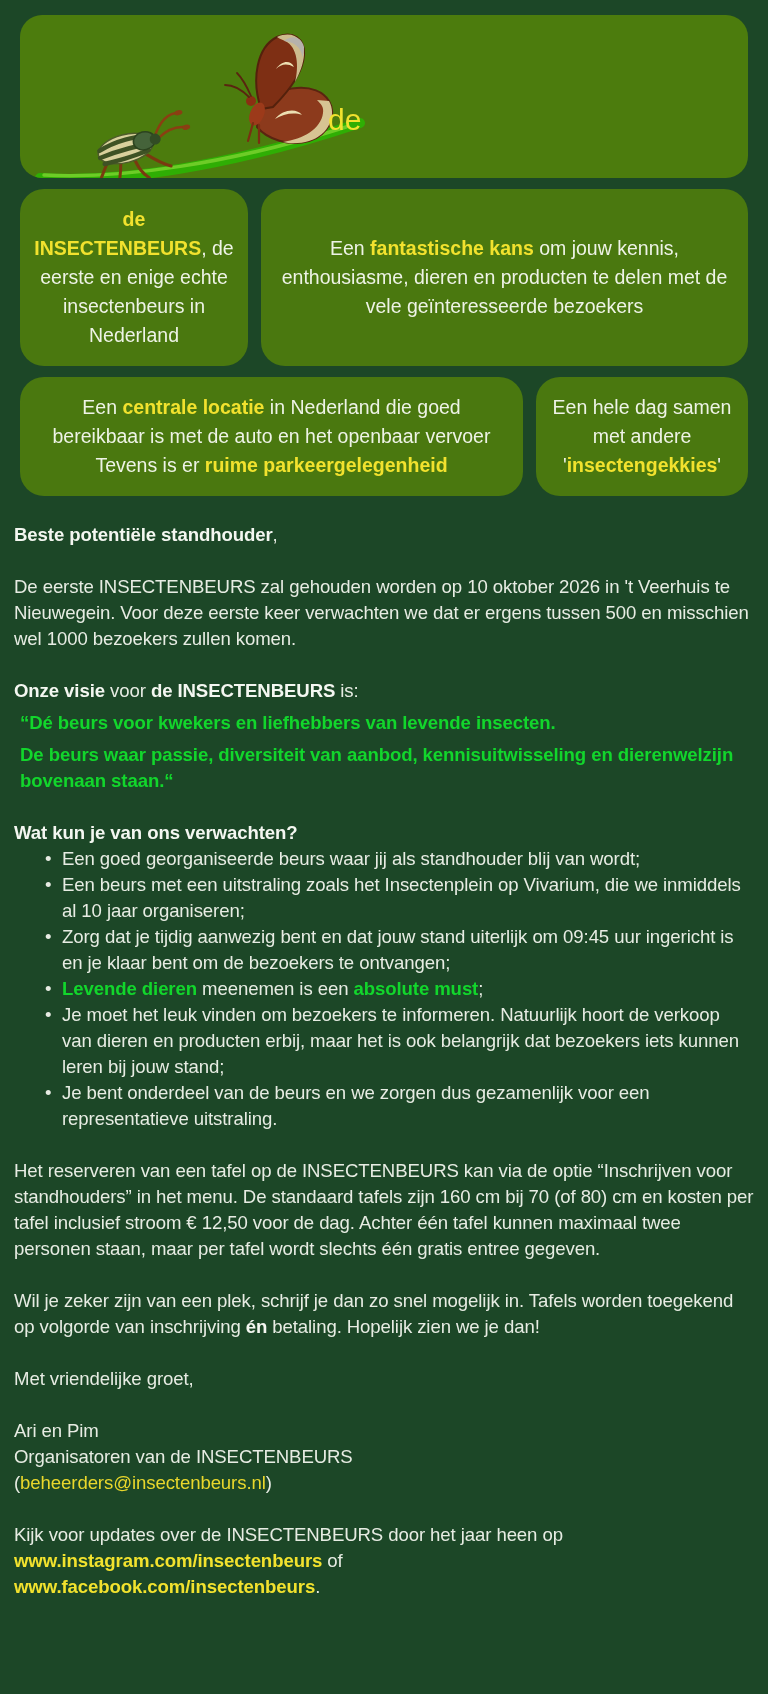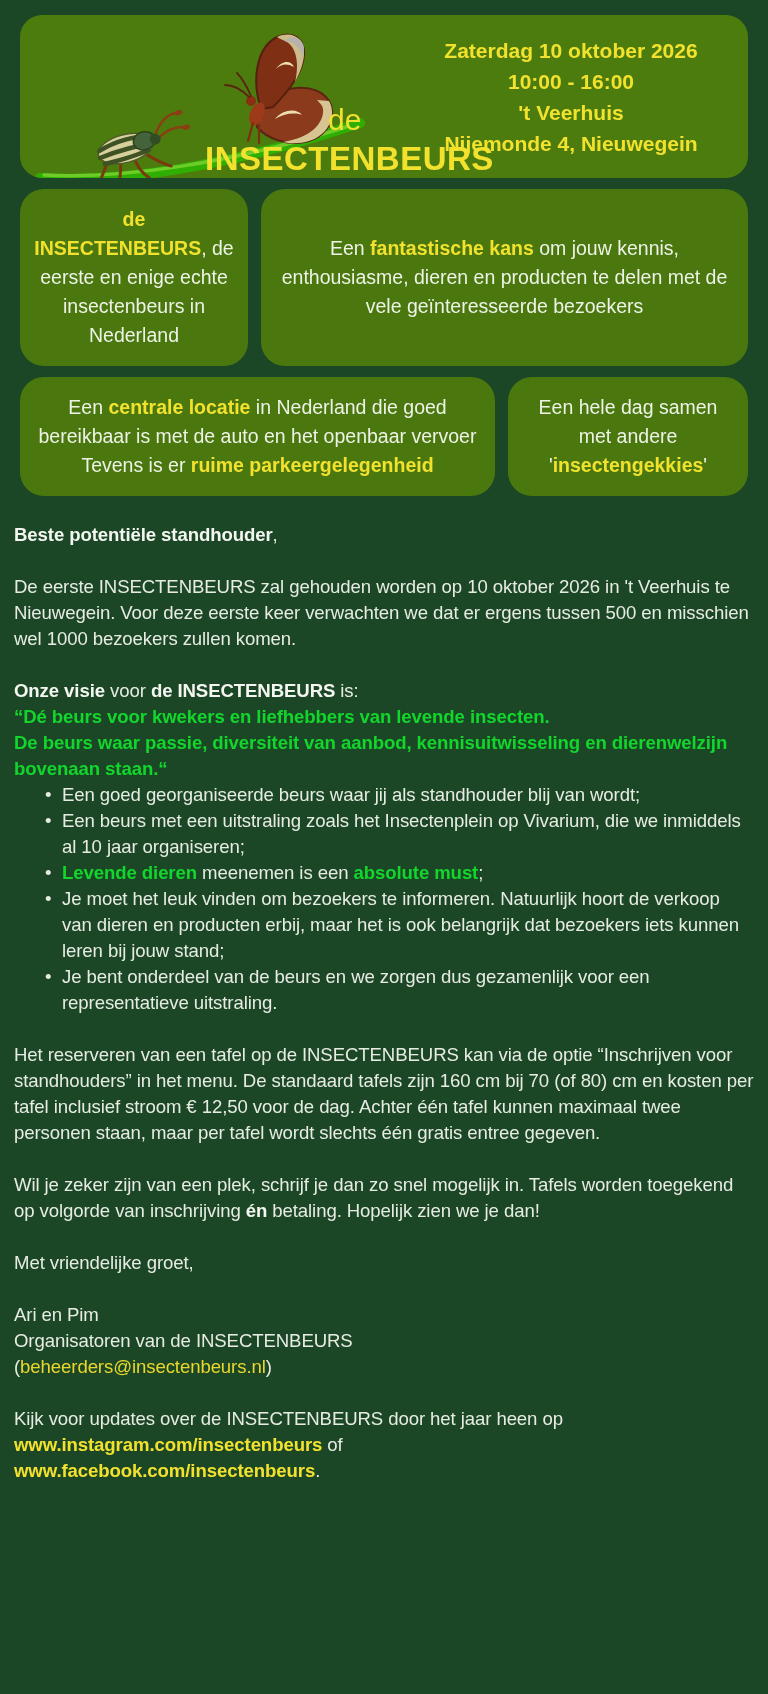--- a/index.html
+++ b/index.html
@@ -71,36 +71,36 @@
     text-align:center;
     padding:16px 14px;
     box-sizing:border-box;
     display:flex;
     align-items:center;
     justify-content:center;
   }
   .box-narrow1{width:228px; flex:none;}
   .box-wide1{flex:1;}
   .box-wide2{flex:1;}
-  .box-narrow2{width:240px; flex:none;}
+  .box-narrow2{width:212px; flex:none;}
   .yl{color:#f2e22e; font-weight:700;}
   
   .letter{
     padding:26px 14px 0 14px;
     color:#e7ece3;
     font-size:18.6px;
     line-height:26px;
     letter-spacing:-0.1px;
   }
   .para{margin:26px 0 0 0;}
   .para:first-child{margin-top:0;}
   .tight{margin:0;}
   .b{font-weight:700; color:#f4f7f1;}
   .green{color:#12d62c; font-weight:700;}
-  .quote{color:#12d62c; font-weight:700; margin:0;}
+  .quote{color:#12d62c; font-weight:700; margin:6px;}
   .heading{font-weight:700; color:#f4f7f1; margin:26px 0 0 0;}
   ul.bullets{
     list-style:none;
     margin:0; padding:0 0 0 31px;
   }
   ul.bullets li{
     position:relative;
     padding-left:17px;
   }
   ul.bullets li::before{
@@ -153,27 +153,20 @@
         <path d="M5 -18 C 11 -27, 20 -27, 23 -20 C 16 -24, 10 -23, 5 -18 Z" fill="#ecdfb2"></path>
         <ellipse cx="-14" cy="27" rx="7" ry="12" transform="rotate(22 -14 27)" fill="#9c3a1a"></ellipse>
         <circle cx="-20" cy="14" r="5" fill="#8a2f12"></circle>
         <path d="M-22 10 C -30 2, -38 -2, -46 -2" stroke="#5a2410" stroke-width="1.8" fill="none" stroke-linecap="round"></path>
         <path d="M-20 9 C -24 0, -28 -8, -34 -14" stroke="#5a2410" stroke-width="1.8" fill="none" stroke-linecap="round"></path>
         <path d="M-18 36 L -23 54" stroke="#7a2f12" stroke-width="2.2" stroke-linecap="round"></path>
         <path d="M-12 38 L -12 56" stroke="#7a2f12" stroke-width="2.2" stroke-linecap="round"></path>
       </g>
     </svg>
     <div class="title-de">de</div>
-    <div class="title-main">INSECTENBEURS</div>
-    <div class="event-info">
-      <div>Zaterdag 10 oktober 2026</div>
-      <div>10:00 - 16:00</div>
-      <div>'t Veerhuis</div>
-      <div>Nijemonde 4, Nieuwegein</div>
-    </div>
   </div>
 
   <div class="box-row">
     <div class="info-box box-narrow1">
       <div><span class="yl">de INSECTENBEURS</span><span>, de eerste en enige echte insectenbeurs in Nederland</span></div>
     </div>
     <div class="info-box box-wide1">
       <div><span>Een </span><span class="yl">fantastische kans</span><span> om jouw kennis, enthousiasme, dieren en producten te delen met de vele geïnteresseerde bezoekers</span></div>
     </div>
   </div>
@@ -190,26 +183,28 @@
   <div class="letter">
 
     <p class="para"><span class="b">Beste potentiële standhouder</span><span>,</span></p>
 
     <p class="para">De eerste INSECTENBEURS zal gehouden worden op 10 oktober 2026 in 't Veerhuis te Nieuwegein. Voor deze eerste keer verwachten we dat er ergens tussen 500 en misschien wel 1000 bezoekers zullen komen.</p>
 
     <p class="para tight" style="margin-top:26px;"><span class="b">Onze visie</span><span> voor </span><span class="b">de INSECTENBEURS</span><span> is:</span></p>
     <p class="quote">“Dé beurs voor kwekers en liefhebbers van levende insecten.</p>
     <p class="quote">De beurs waar passie, diversiteit van aanbod, kennisuitwisseling en dierenwelzijn bovenaan staan.“</p>
 
+    <p class="heading">Wat kun je van ons verwachten?</p>
     <ul class="bullets">
       <li>Een goed georganiseerde beurs waar jij als standhouder blij van wordt;</li>
       <li>Een beurs met een uitstraling zoals het Insectenplein op Vivarium, die we inmiddels al 10 jaar organiseren;</li>
     </ul>
 
     <ul class="bullets">
+      <li>Zorg dat je tijdig aanwezig bent en dat jouw stand uiterlijk om 09:45 uur ingericht is en je klaar bent om de bezoekers te ontvangen;</li>
       <li><span class="green">Levende dieren</span><span> meenemen is een </span><span class="green">absolute must</span><span>;</span></li>
       <li>Je moet het leuk vinden om bezoekers te informeren. Natuurlijk hoort de verkoop van dieren en producten erbij, maar het is ook belangrijk dat bezoekers iets kunnen leren bij jouw stand;</li>
       <li>Je bent onderdeel van de beurs en we zorgen dus gezamenlijk voor een representatieve uitstraling.</li>
     </ul>
 
     <p class="para">Het reserveren van een tafel op de INSECTENBEURS kan via de optie “Inschrijven voor standhouders” in het menu. De standaard tafels zijn 160 cm bij 70 (of 80) cm en kosten per tafel inclusief stroom € 12,50 voor de dag. Achter één tafel kunnen maximaal twee personen staan, maar per tafel wordt slechts één gratis entree gegeven.</p>
 
     <p class="para"><span>Wil je zeker zijn van een plek, schrijf je dan zo snel mogelijk in. Tafels worden toegekend op volgorde van inschrijving </span><span class="b">én</span><span> betaling. Hopelijk zien we je dan!</span></p>
 
     <p class="para">Met vriendelijke groet,</p>

